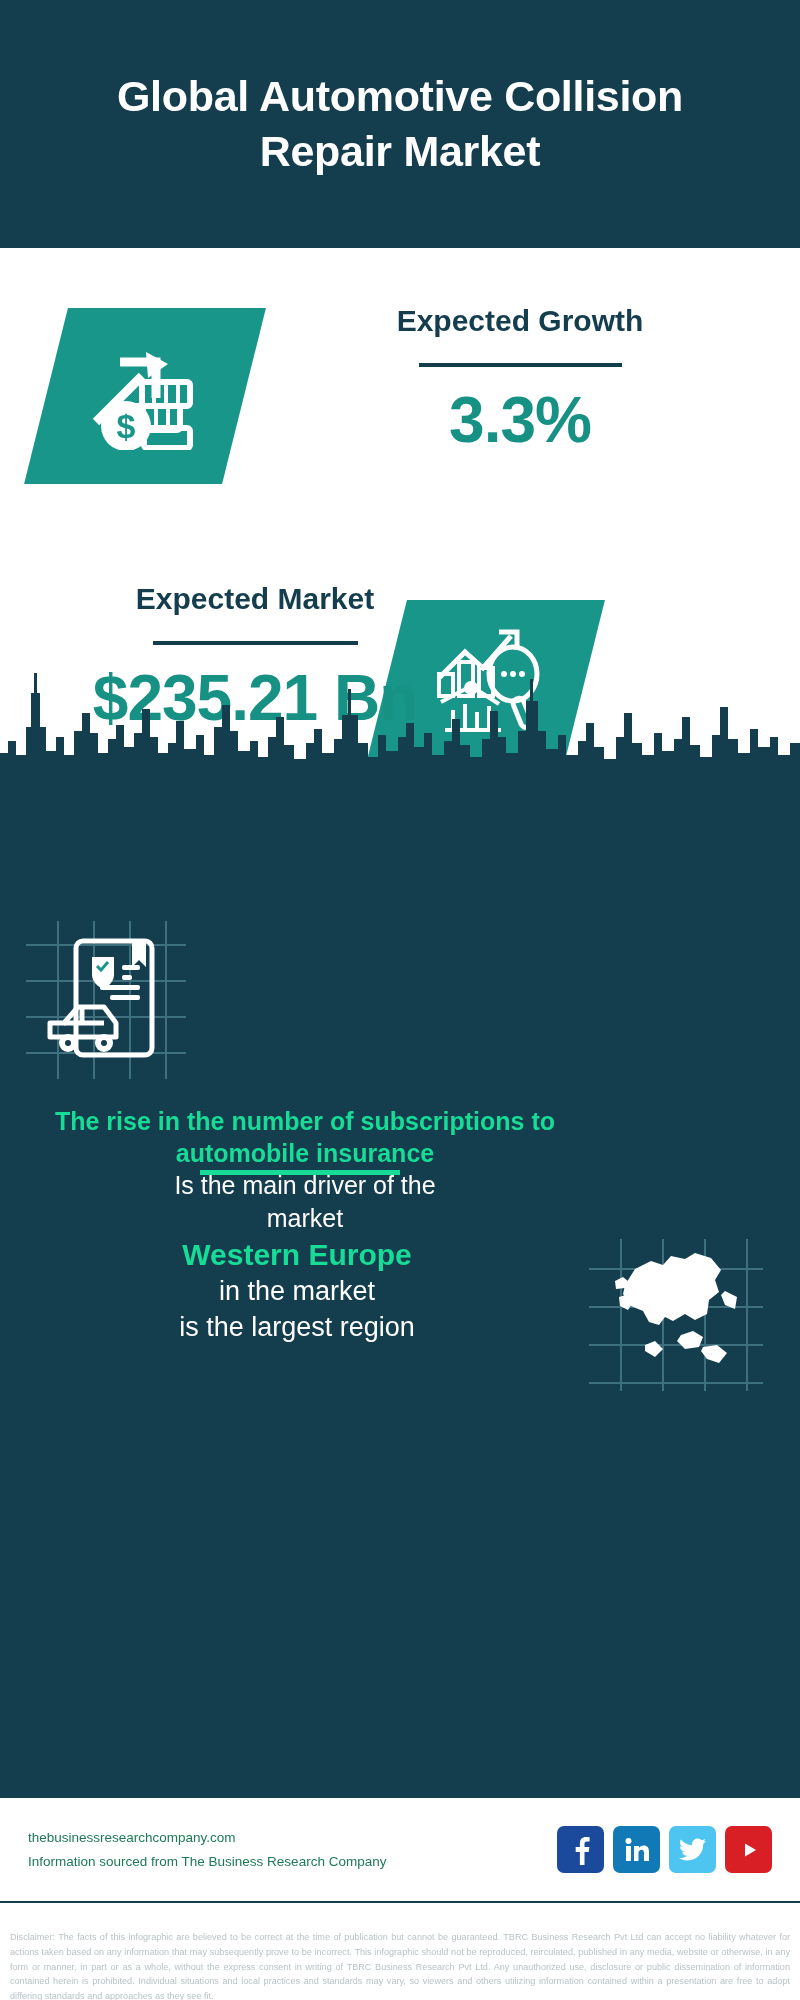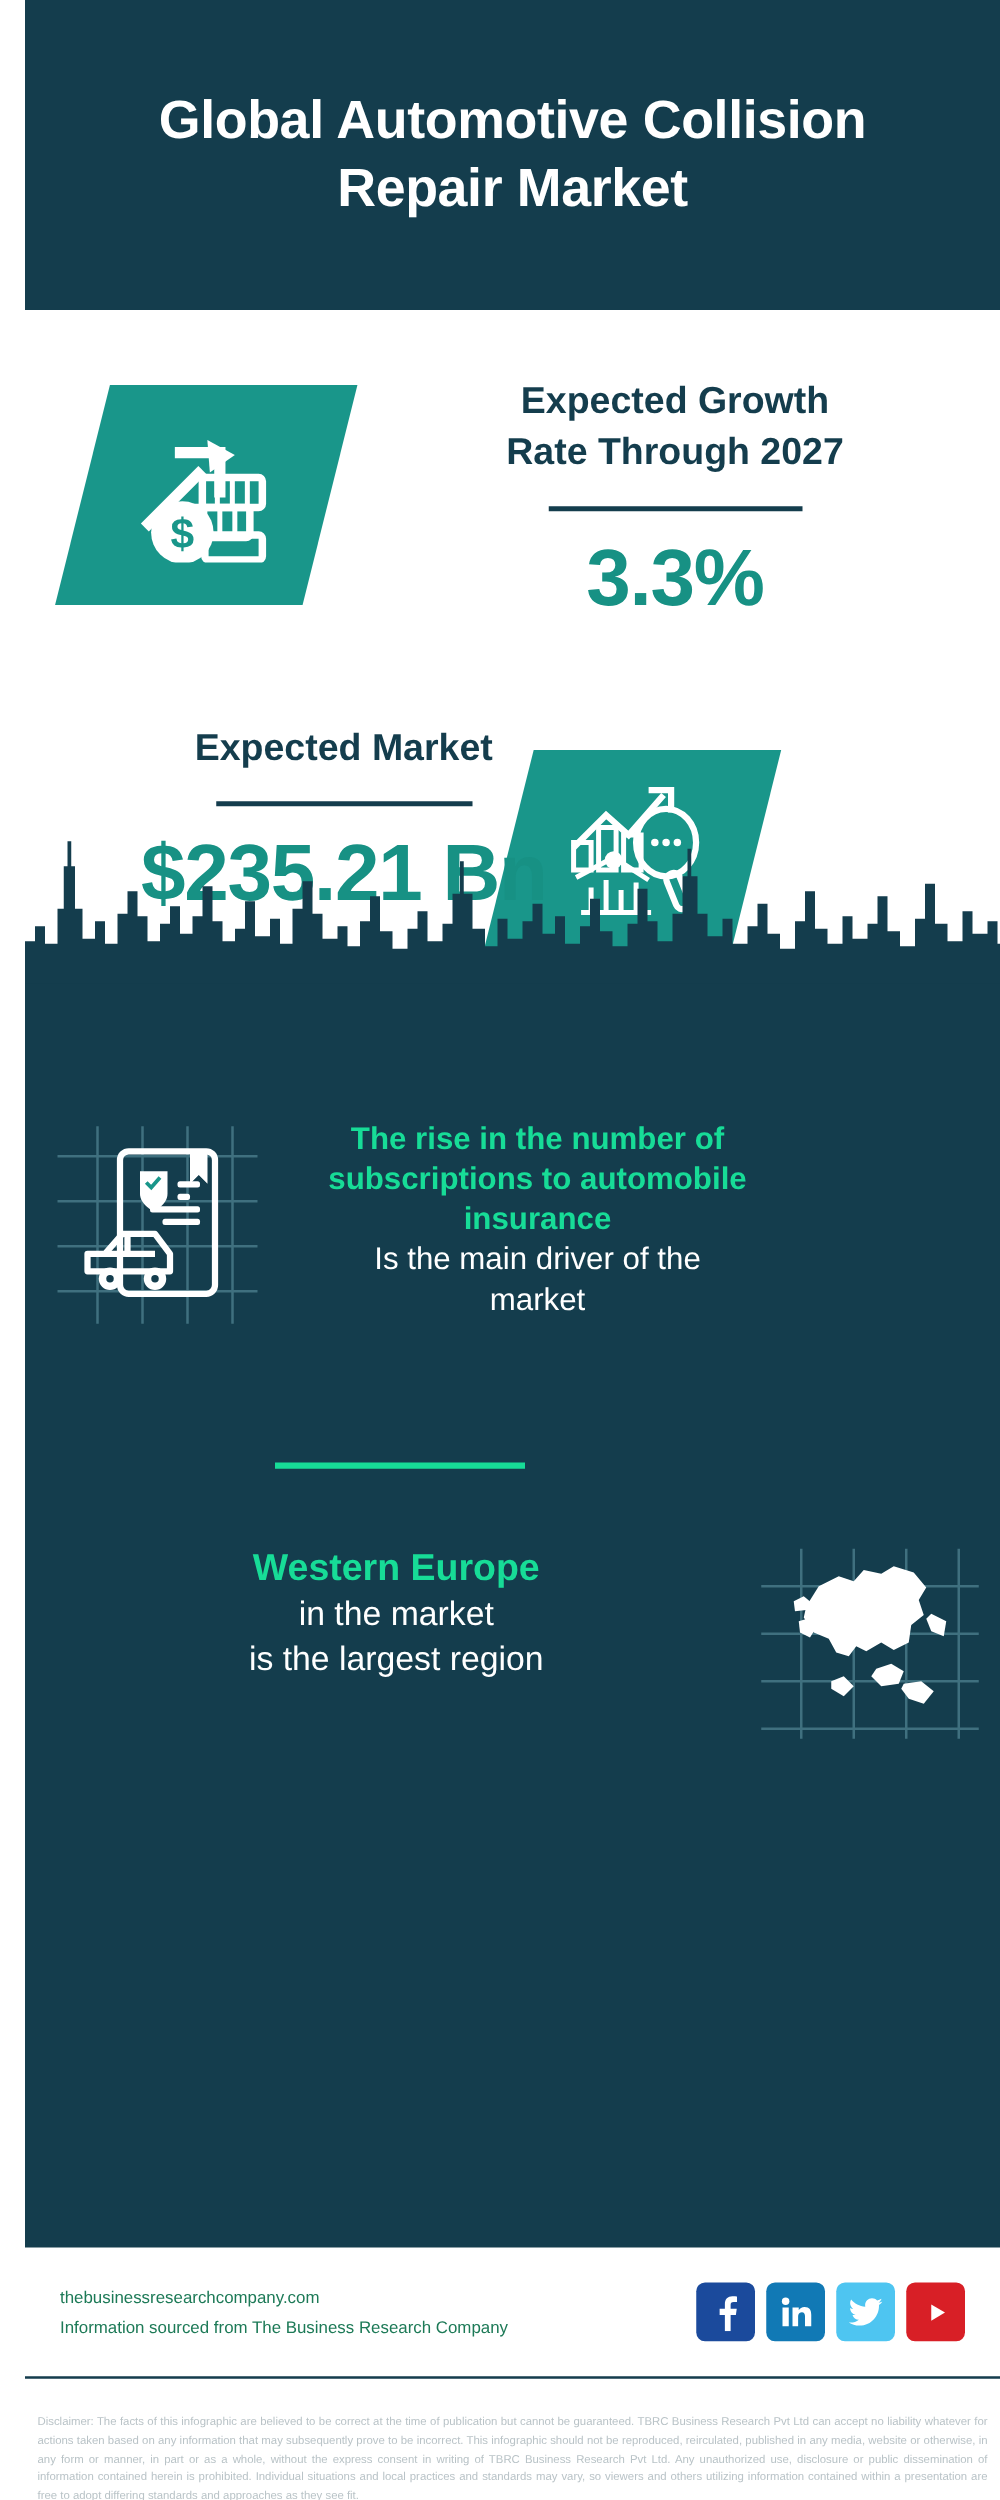--- a/index.html
+++ b/index.html
@@ -4,21 +4,21 @@
 <style>
   * { margin:0; padding:0; box-sizing:border-box; }
   html,body { width:800px; }
   body {
     font-family:"Liberation Sans", sans-serif;
     background:#ffffff;
     width:800px; height:2000px;
     overflow:hidden;
     position:relative;
   }
-  .page { width:800px; height:2000px; position:relative; background:#fff;padding-left:20px; }
+  .page { width:800px; height:2000px; position:relative; background:#fff; }
 
   
   .header {
     height:248px; background:#143d4d;
     display:flex; align-items:center; justify-content:center;
     text-align:center; padding:0 60px;
   }
   .header h1 {
     color:#ffffff; font-size:43px; font-weight:bold;
     line-height:1.28; letter-spacing:-0.3px;
@@ -60,21 +60,21 @@
 
   
   .dark-body {
     position:relative; background:#143d4d;
     height:1011px;
   }
   .skyline { position:absolute; top:-118px; left:0; width:800px; height:120px; display:block; }
 
   .driver-row {
     position:absolute; top:110px; left:0; width:638px;
-    display:flex; align-items:flex-start;
+    display:flex; align-items:flex-start;flex-direction:column;
   }
   .icon-cell {
     width:210px; flex:0 0 210px;
     display:flex; align-items:center; justify-content:center;
     position:relative;
   }
   .text-cell { flex:1; padding-right:28px; }
 
   .hl {
     color:#17dc97; font-size:25px; font-weight:bold; line-height:1.28;
@@ -159,21 +159,20 @@
           <path d="M58 68 v24 M70 68 v24 M82 68 v24" stroke="#fff" stroke-width="4"></path>
           <rect x="58" y="90" width="46" height="20" rx="3" stroke="#fff" stroke-width="6" fill="none"></rect>
           <circle cx="40" cy="88" r="25" fill="#fff"></circle>
           <text x="40" y="100" font-size="34" font-weight="bold" fill="#19968a" text-anchor="middle" font-family="Liberation Sans, sans-serif">$</text>
         </svg>
       </span>
     </div>
 
     <div class="stat-right">
       <div class="stat-title">Expected Growth</div>
-      <div class="stat-title">Rate Through 2027</div>
       <div class="rule rule-a"></div>
       <div class="stat-value">3.3%</div>
     </div>
 
     <div class="badge badge-2">
       <span class="glyph">
         <svg width="120" height="112" viewBox="0 0 120 112" fill="none">
           <path d="M14 52 L40 26 L58 42 L86 10" stroke="#fff" stroke-width="5" fill="none"></path>
           <path d="M74 6 H92 V24" stroke="#fff" stroke-width="5" fill="none"></path>
           <rect x="14" y="48" width="14" height="22" stroke="#fff" stroke-width="4" fill="none"></rect>

